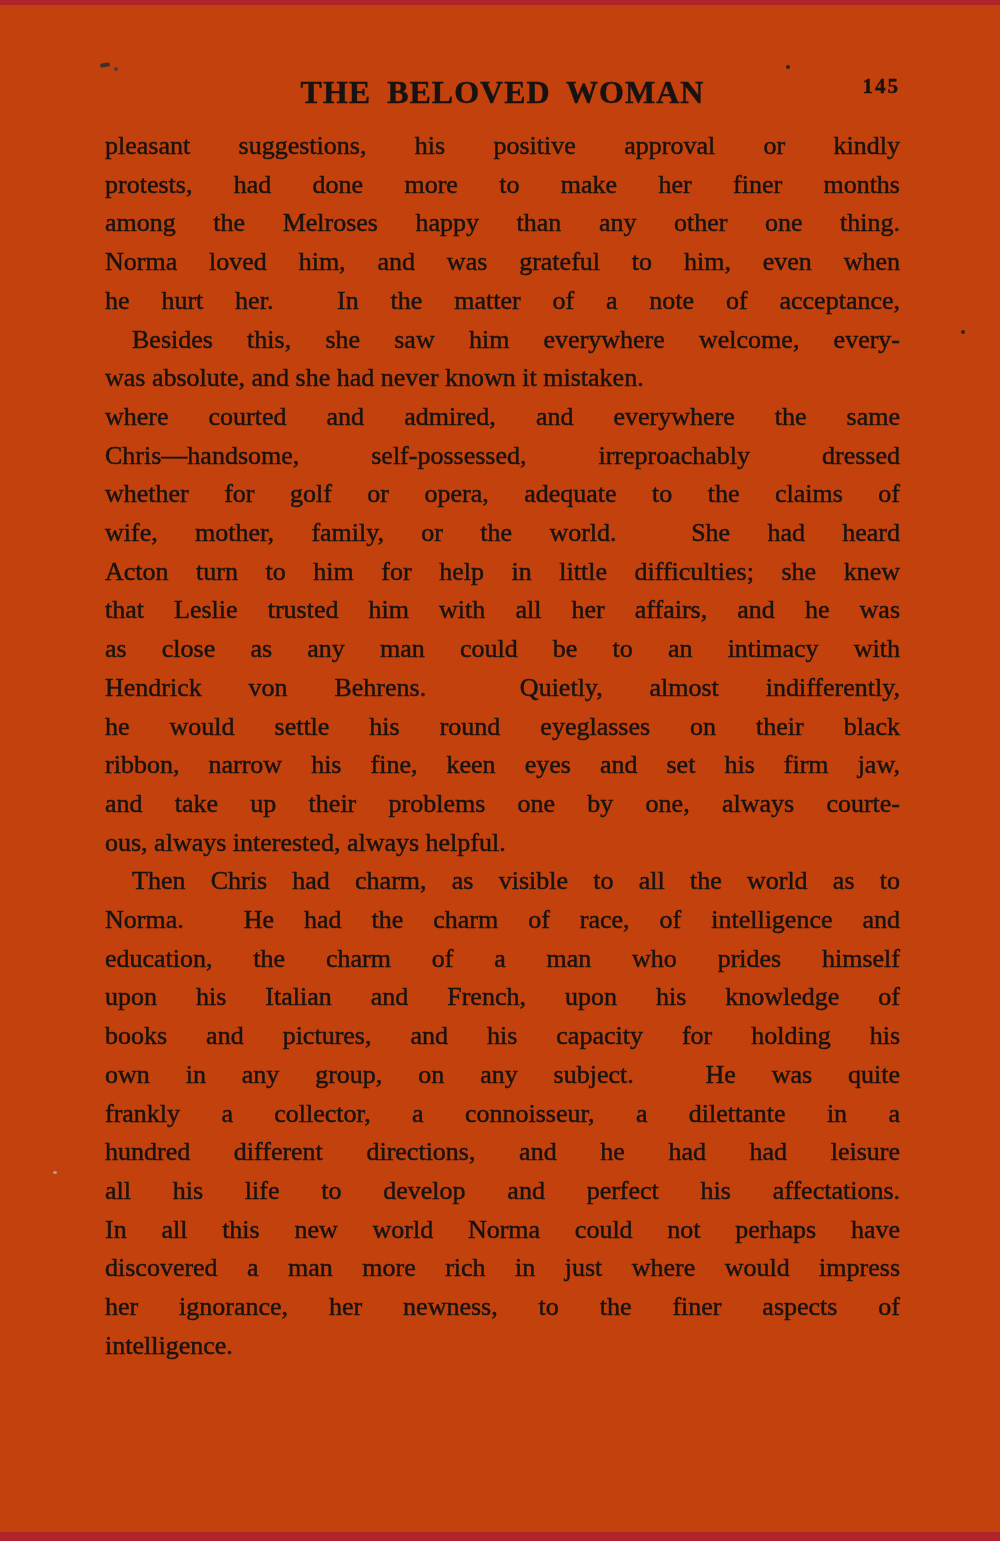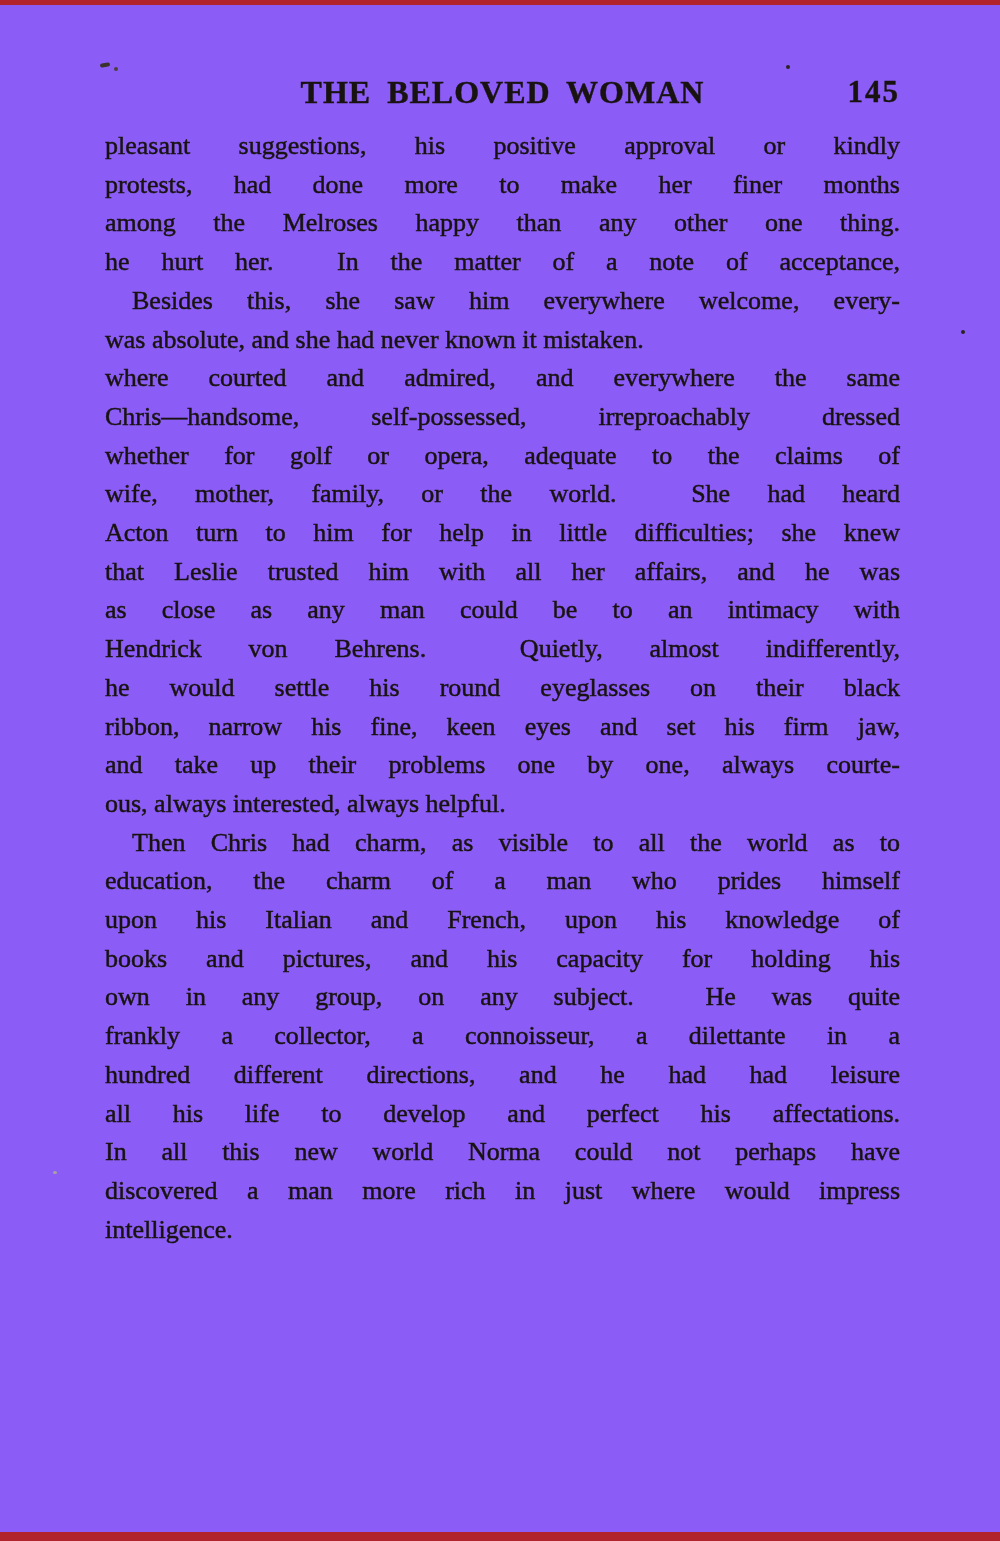--- a/index.html
+++ b/index.html
@@ -1,20 +1,20 @@
 <!DOCTYPE html>
 <html><head>
 <meta charset="utf-8">
 <style>
   html, body { margin: 0; padding: 0; background: #ffffff; }
   .page {
     position: relative;
     width: 1000px;
     height: 1541px;
-    background: #8b5cf6;
+    background: #c2410c;
     overflow: hidden;
     font-family: "Liberation Serif", "DejaVu Serif", serif;
     color: #181310;
   }
   .edge {
     position: absolute;
     left: 0;
     width: 1000px;
   }
   .edge-top { top: 0; height: 5px; }
@@ -35,21 +35,21 @@
     font-weight: 700;
     letter-spacing: 1px;
     word-spacing: 7px;
     white-space: nowrap;
     -webkit-text-stroke: 0.4px #181310;
   }
   .page-number {
     position: absolute;
     right: 0;
     top: 0;
-    font-size: 31px;
+    font-size: 21px;
     font-weight: 700;
     letter-spacing: 2px;
     -webkit-text-stroke: 0.4px #181310;
   }
 
   .page-body {
     position: absolute;
     top: 127px;
     left: 105px;
     width: 795px;
@@ -91,43 +91,46 @@
 
   <div class="header">
     <div class="running-title">THE BELOVED WOMAN</div>
     <div class="page-number">145</div>
   </div>
 
   <div class="page-body">
       <div class="line">pleasant suggestions, his positive approval or kindly</div>
       <div class="line">protests, had done more to make her finer months</div>
       <div class="line">among the Melroses happy than any other one thing.</div>
+      <div class="line">Norma loved him, and was grateful to him, even when</div>
       <div class="line">he hurt her.&nbsp; In the matter of a note of acceptance,</div>
       <div class="line indent">Besides this, she saw him everywhere welcome, every-</div>
       <div class="line last">was absolute, and she had never known it mistaken.</div>
       <div class="line">where courted and admired, and everywhere the same</div>
       <div class="line">Chris—handsome, self-possessed, irreproachably dressed</div>
       <div class="line">whether for golf or opera, adequate to the claims of</div>
       <div class="line">wife, mother, family, or the world.&nbsp; She had heard</div>
       <div class="line">Acton turn to him for help in little difficulties; she knew</div>
       <div class="line">that Leslie trusted him with all her affairs, and he was</div>
       <div class="line">as close as any man could be to an intimacy with</div>
       <div class="line">Hendrick von Behrens.&nbsp; Quietly, almost indifferently,</div>
       <div class="line">he would settle his round eyeglasses on their black</div>
       <div class="line">ribbon, narrow his fine, keen eyes and set his firm jaw,</div>
       <div class="line">and take up their problems one by one, always courte-</div>
       <div class="line last">ous, always interested, always helpful.</div>
       <div class="line indent">Then Chris had charm, as visible to all the world as to</div>
+      <div class="line">Norma.&nbsp; He had the charm of race, of intelligence and</div>
       <div class="line">education, the charm of a man who prides himself</div>
       <div class="line">upon his Italian and French, upon his knowledge of</div>
       <div class="line">books and pictures, and his capacity for holding his</div>
       <div class="line">own in any group, on any subject.&nbsp; He was quite</div>
       <div class="line">frankly a collector, a connoisseur, a dilettante in a</div>
       <div class="line">hundred different directions, and he had had leisure</div>
       <div class="line">all his life to develop and perfect his affectations.</div>
       <div class="line">In all this new world Norma could not perhaps have</div>
       <div class="line">discovered a man more rich in just where would impress</div>
+      <div class="line">her ignorance, her newness, to the finer aspects of</div>
       <div class="line last">intelligence.</div>
     </div>
 
   <div class="edge edge-bottom" style="background: rgb(178, 36, 43);"></div>
 
 </div>
 
 </body></html>

